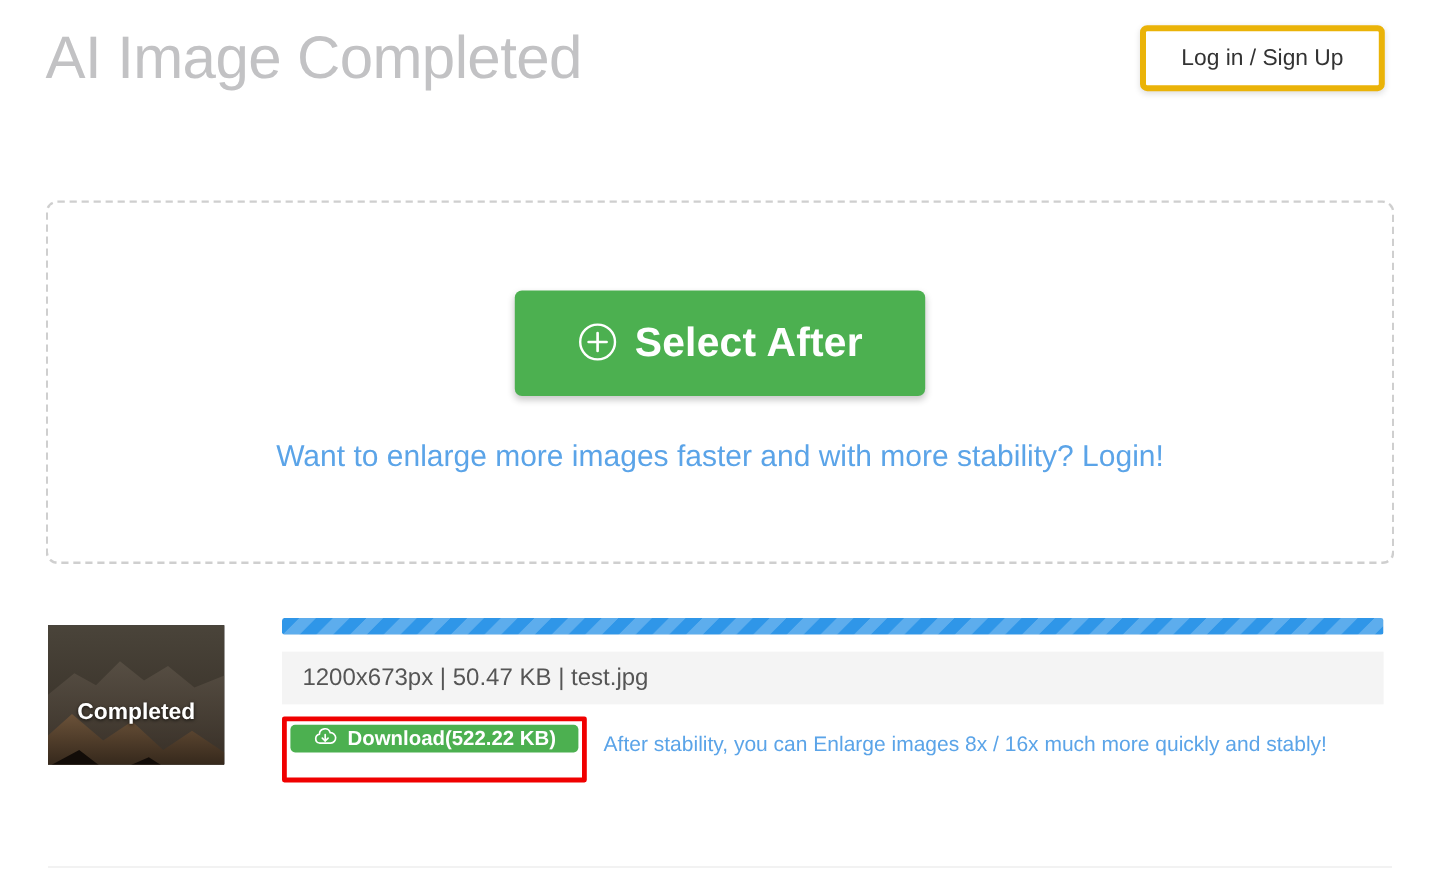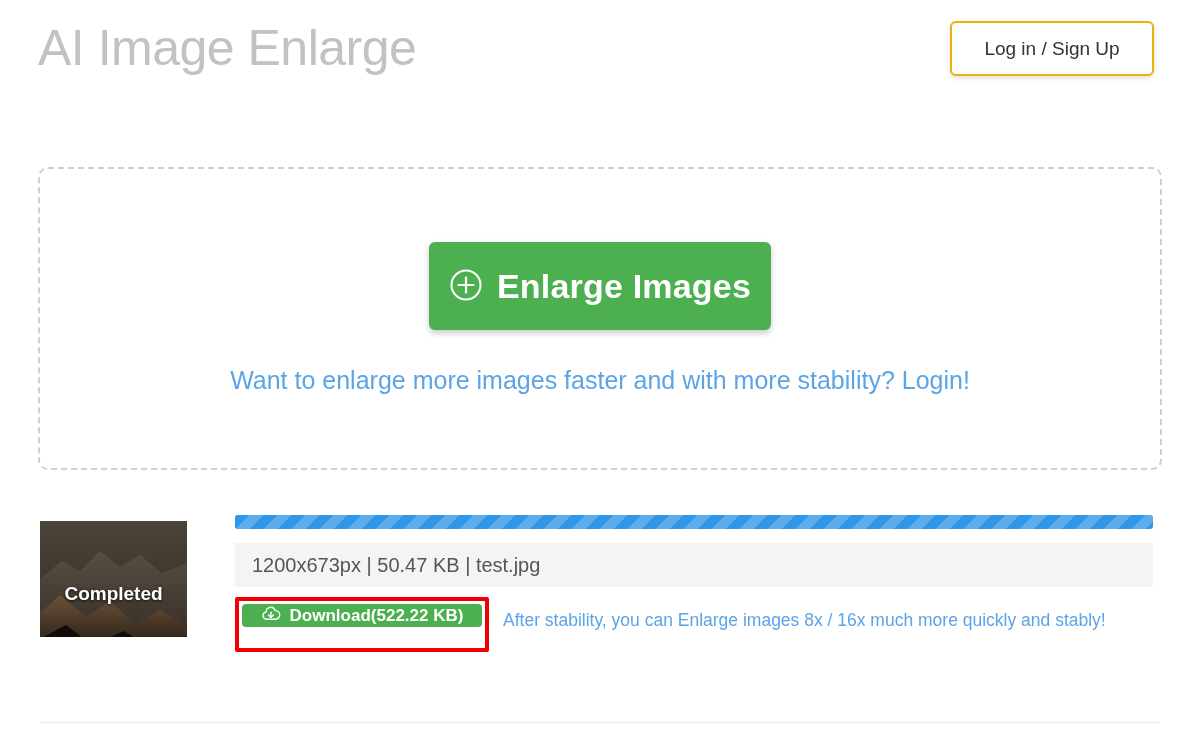--- a/index.html
+++ b/index.html
@@ -36,21 +36,21 @@
     line-height: 1.2;
     white-space: nowrap;
   }
   .login-btn {
     position: absolute;
     right: 46px;
     top: 21px;
     width: 204px;
     height: 55px;
     background: #ffffff;
-    border: 2px solid #eab308;
+    border: 5px solid #eab308;
     border-radius: 6px;
     box-shadow: 0 2px 5px rgba(0,0,0,0.13);
     color: #333333;
     font-size: 19px;
     font-family: "Liberation Sans", sans-serif;
     cursor: pointer;
     display: flex;
     align-items: center;
     justify-content: center;
     padding: 0;
@@ -233,35 +233,35 @@
     top: 722px;
     width: 1120px;
     height: 1px;
     background: #eaeaea;
   }
 </style>
 </head>
 <body>
 
 <div class="header">
-  <div class="app-title">AI Image Enlarge</div>
+  <div class="app-title">AI Image Completed</div>
   <button class="login-btn">Log in / Sign Up</button>
 </div>
 
 <div class="dropzone">
 
   <button class="select-btn">
     <span class="plus-icon">
       <svg width="34" height="34" viewBox="0 0 34 34" aria-hidden="true">
         <circle cx="17" cy="17" r="14.5" fill="none" stroke="#ffffff" stroke-width="2"></circle>
         <line x1="17" y1="9.5" x2="17" y2="24.5" stroke="#ffffff" stroke-width="2.2" stroke-linecap="round"></line>
         <line x1="9.5" y1="17" x2="24.5" y2="17" stroke="#ffffff" stroke-width="2.2" stroke-linecap="round"></line>
       </svg>
     </span>
-    <span class="label">Enlarge Images</span>
+    <span class="label">Select After</span>
   </button>
 
   <a class="upsell-link">Want to enlarge more images faster and with more stability? Login!</a>
 </div>
 
 <div class="result-row">
 
   <div class="thumb">
     <svg viewBox="0 0 147 142" preserveAspectRatio="none" aria-hidden="true">
       <defs>

